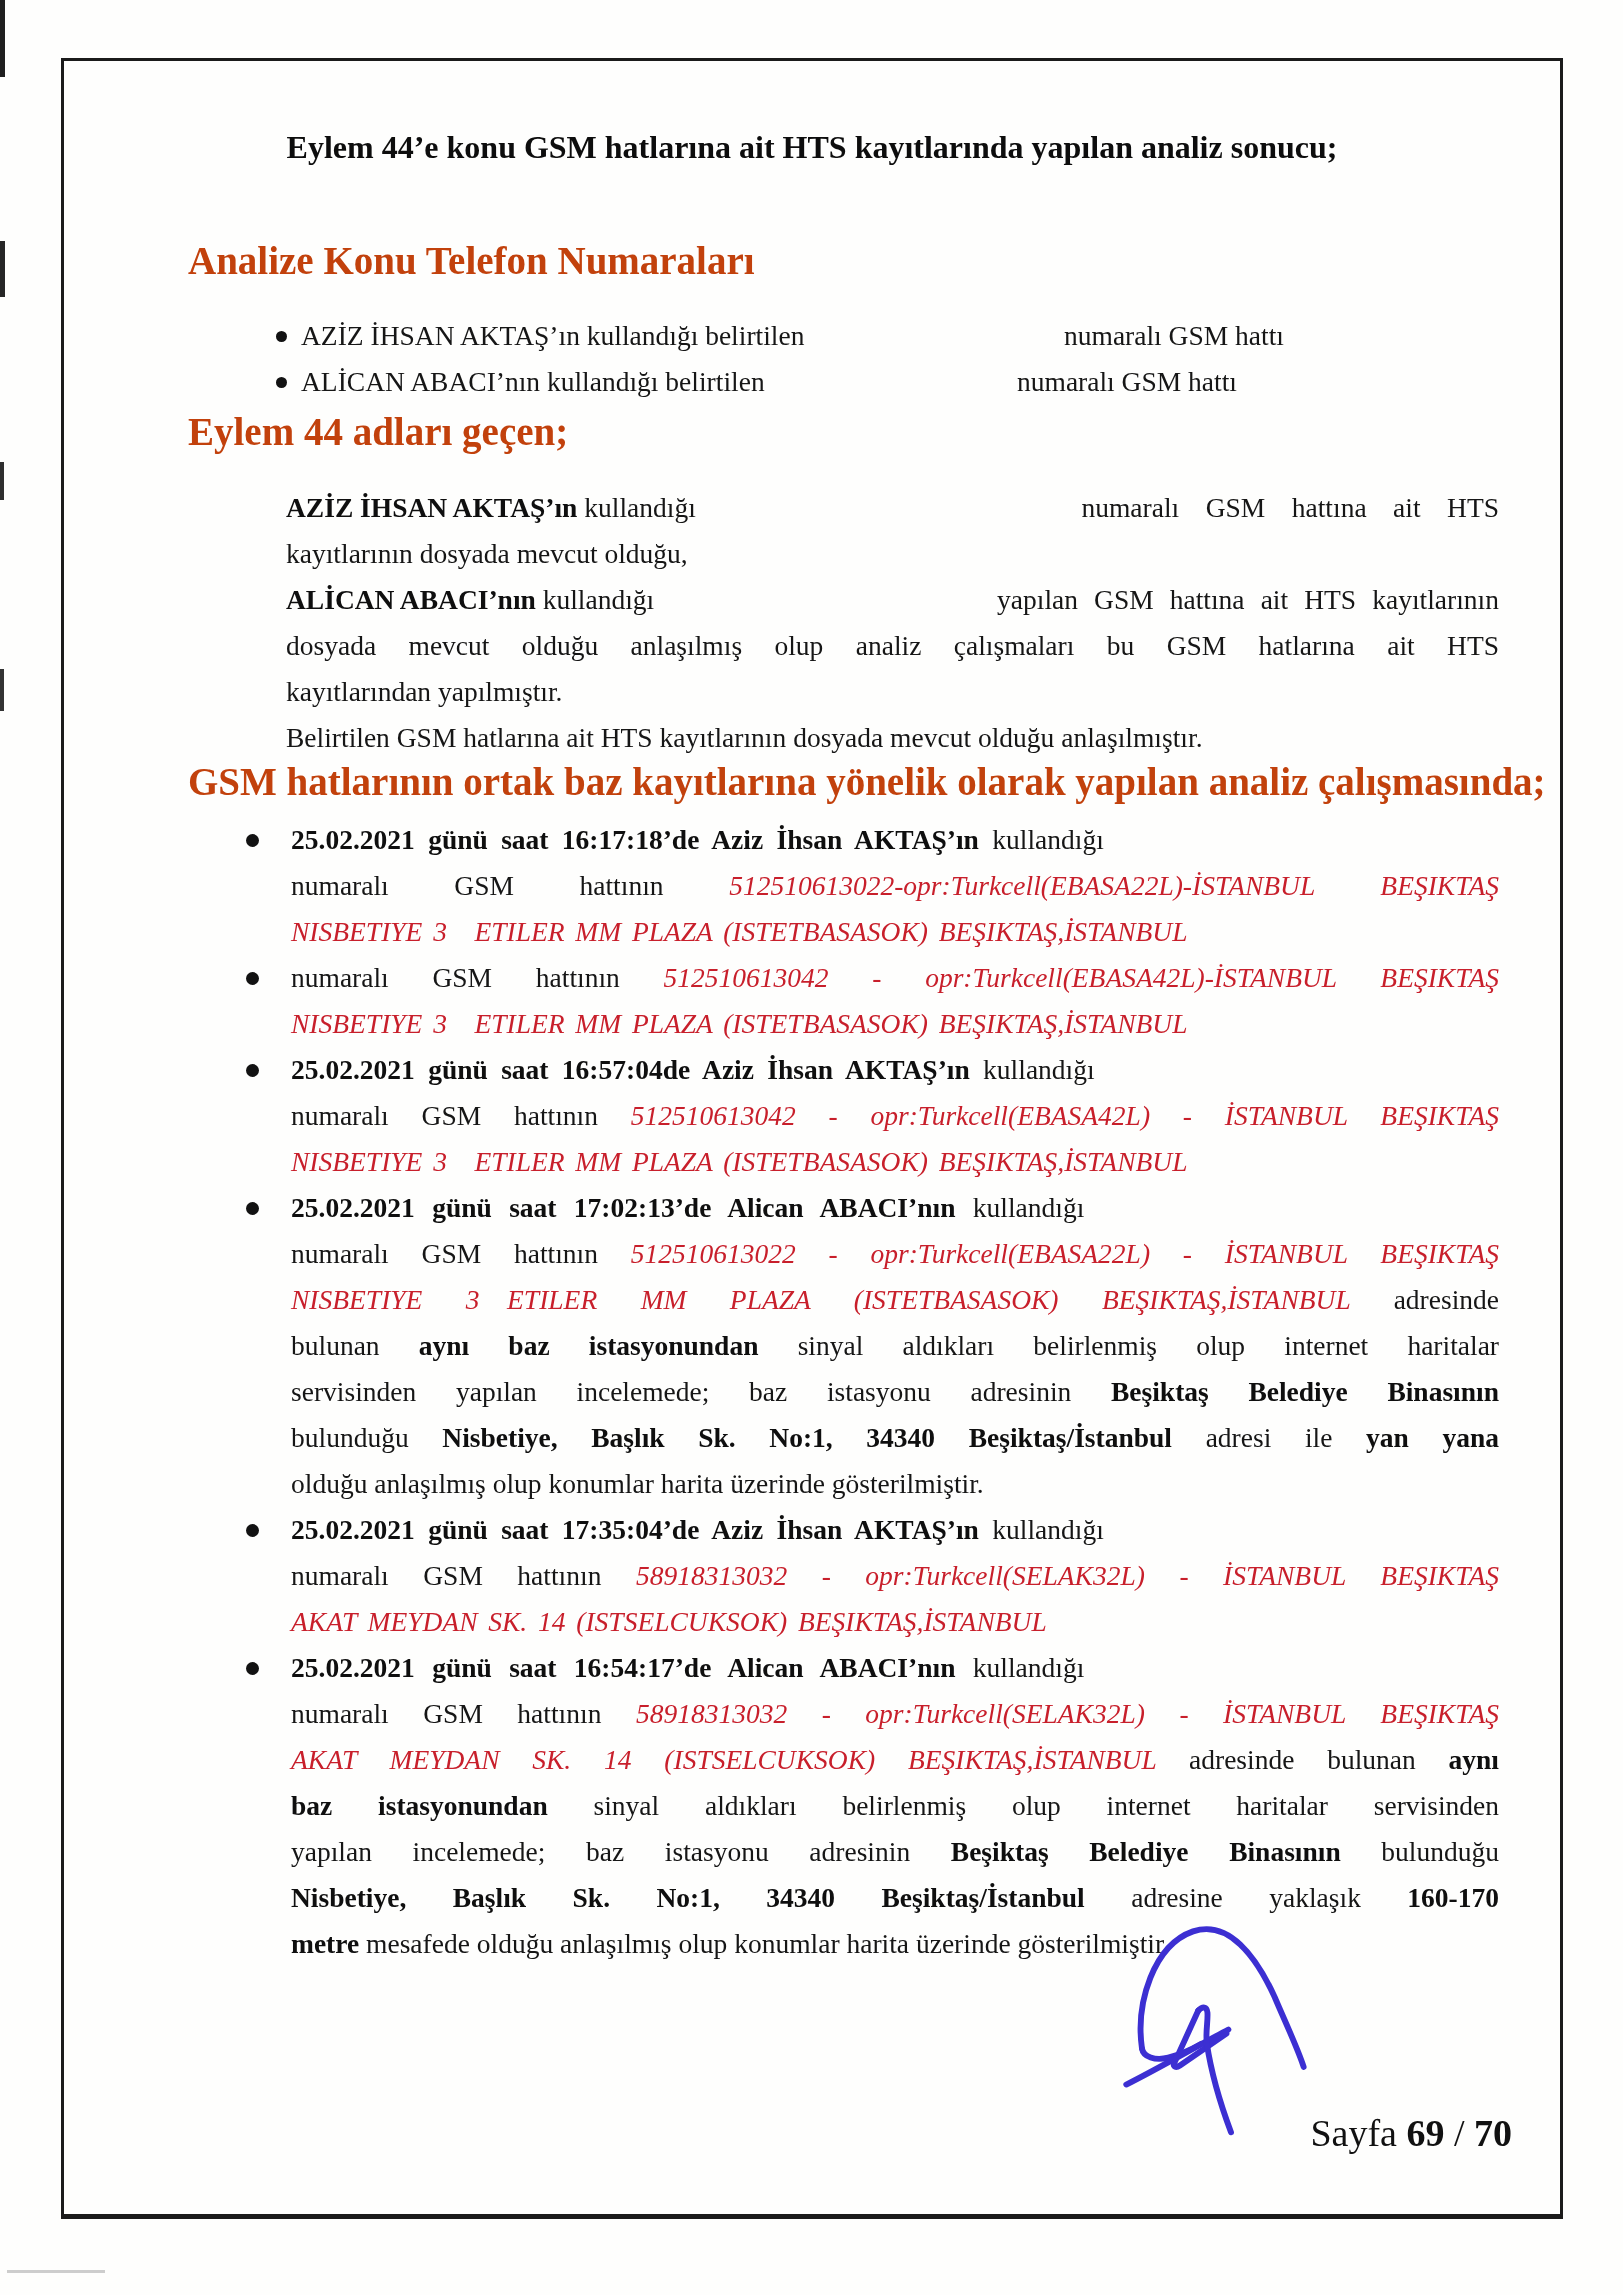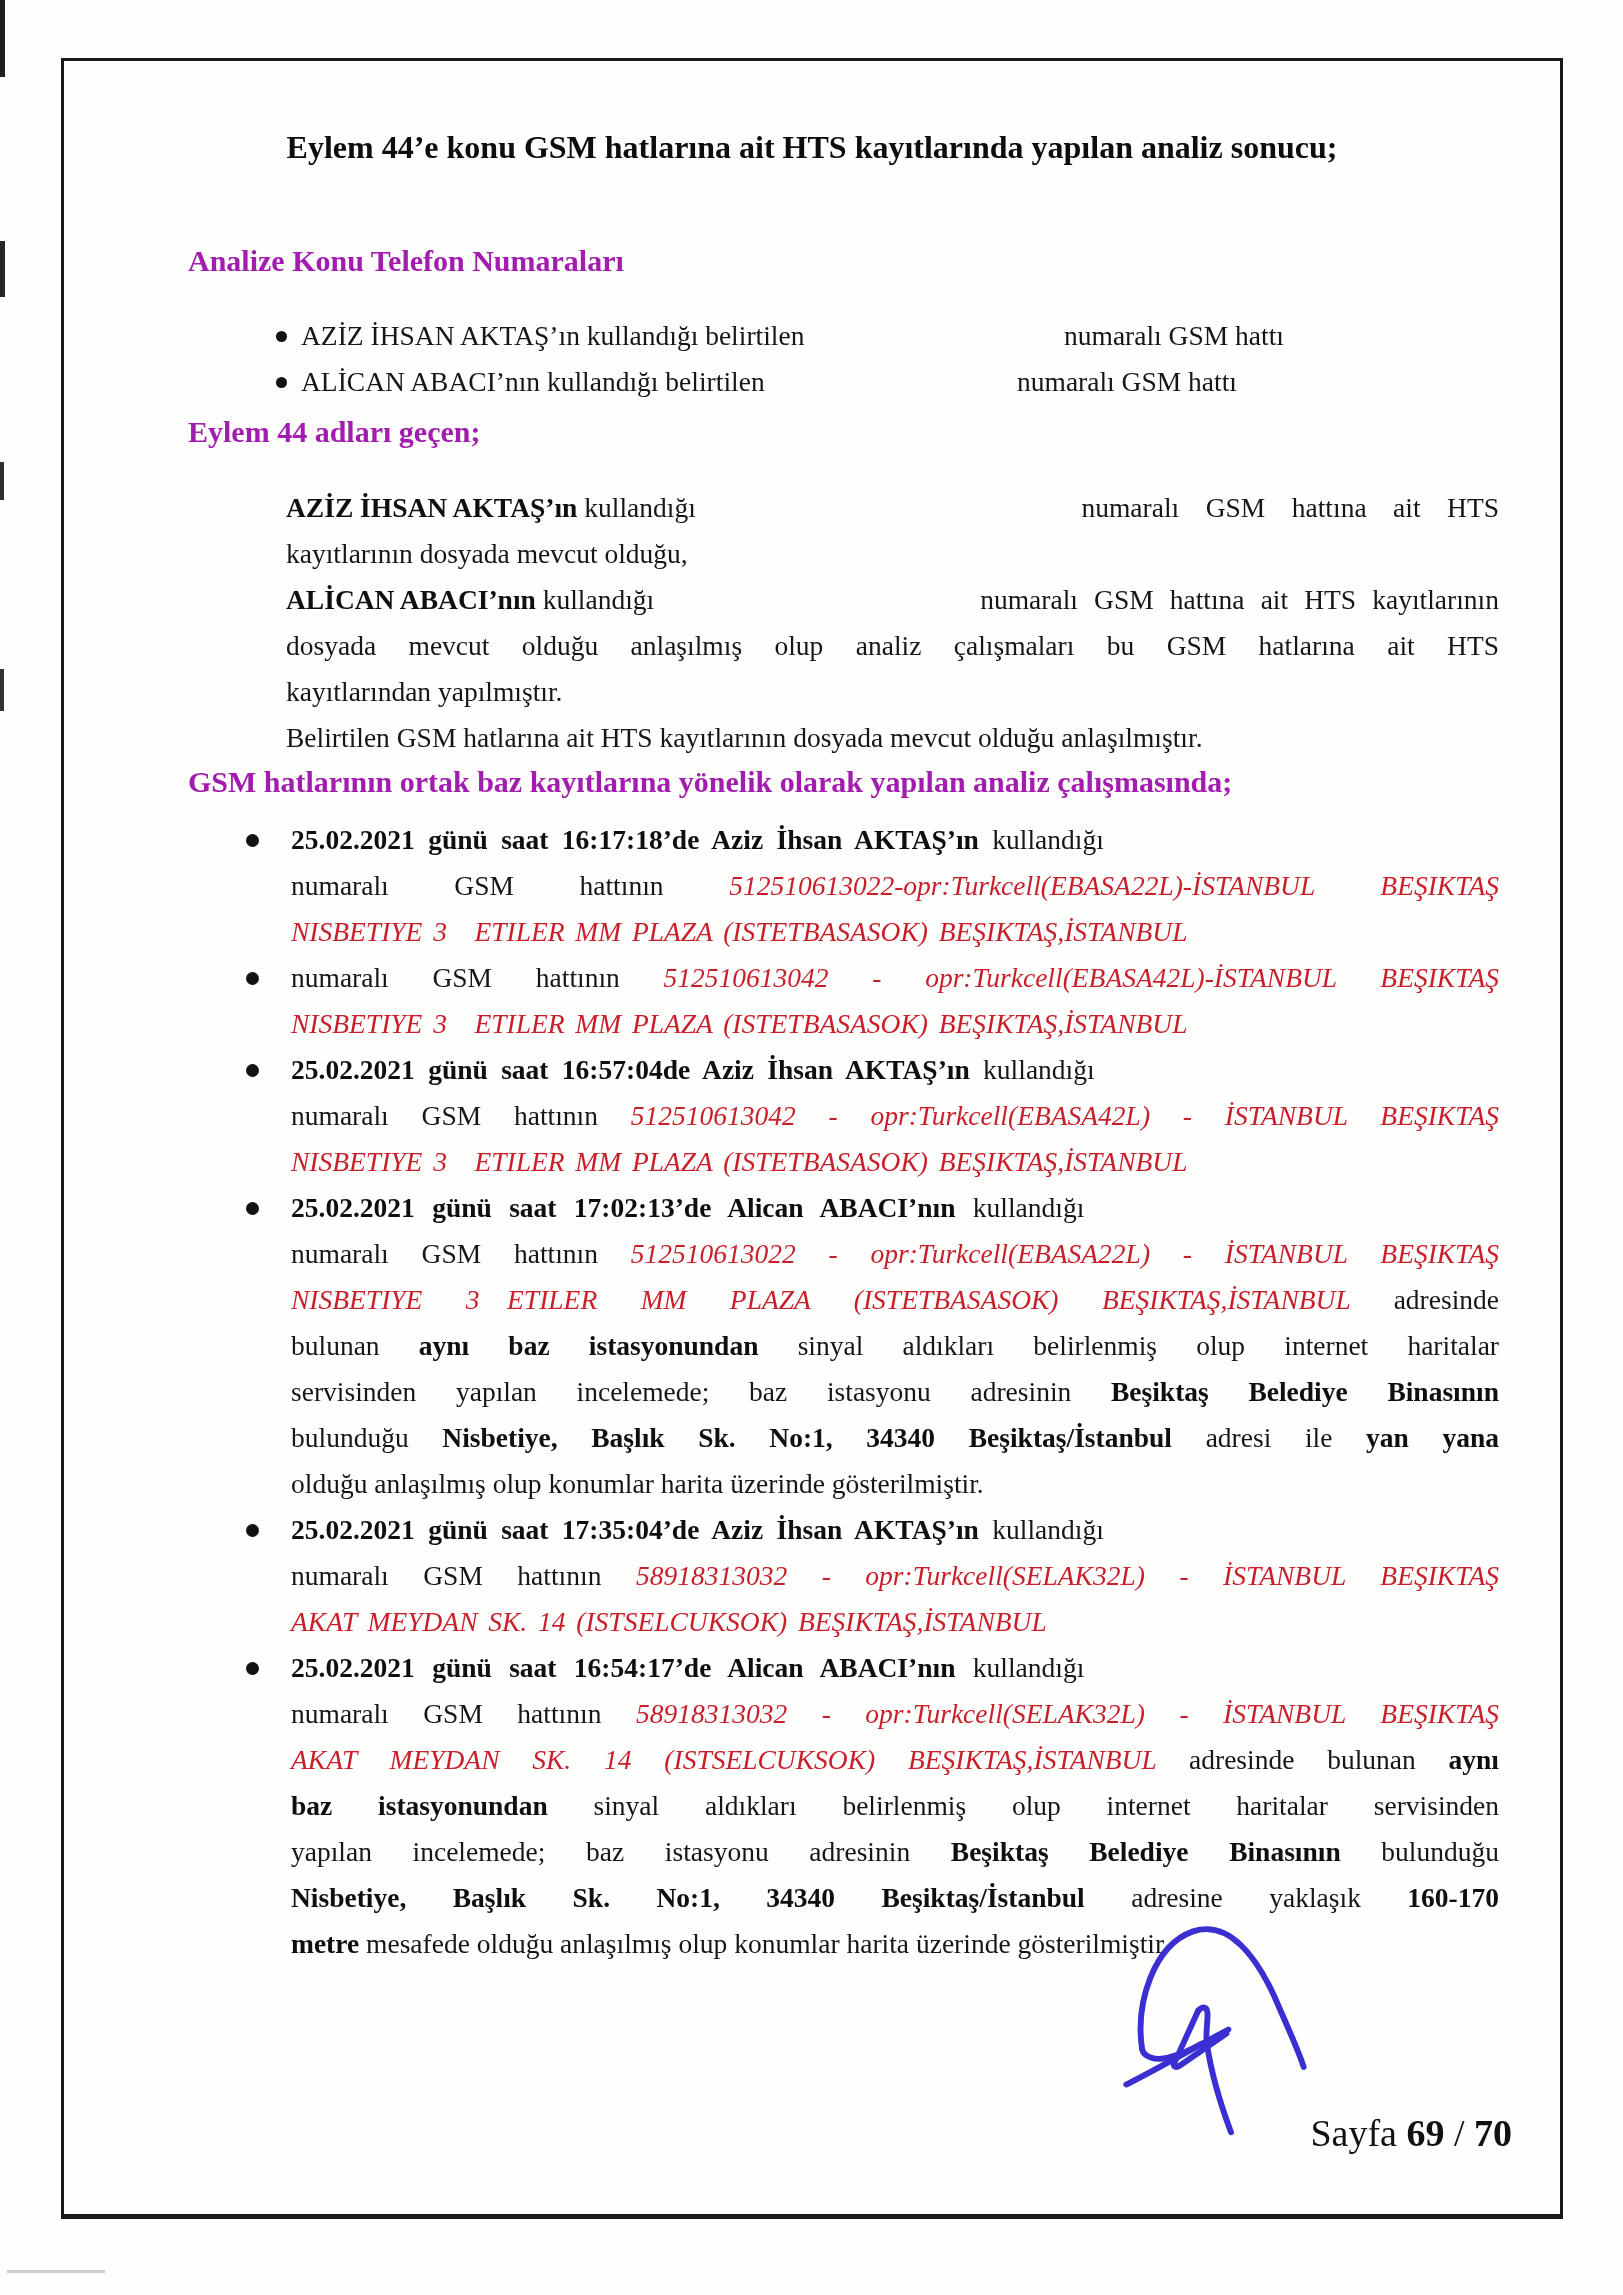--- a/index.html
+++ b/index.html
@@ -19,22 +19,22 @@
   #art2{left:0;top:241px;width:4.6px;height:56px;background:#262626;}
   #art3{left:0;top:462px;width:3.9px;height:38px;background:#2e2e2e;}
   #art4{left:0;top:669px;width:3.9px;height:42px;background:#333;}
   #art5{left:6.5px;top:2270px;width:98px;height:2.6px;background:#cdcdcd;}
 
   .title{
     position:absolute;left:61px;top:128px;width:1502px;text-align:center;
     font-size:32px;font-weight:bold;line-height:39px;white-space:nowrap;color:#0d0d0d;
   }
   .h{
-    position:absolute;left:188px;font-size:30px;font-weight:bold;line-height:39px;
-    white-space:nowrap;color:#a21caf;
+    position:absolute;left:188px;font-size:39px;font-weight:bold;line-height:39px;
+    white-space:nowrap;color:#c2410c;
   }
   #h1{top:241px;}
   #h2{top:412px;}
   #h3{top:746px;margin-top:16px;}
 
   
   .arow{position:absolute;left:275px;width:1244px;height:46px;line-height:46px;font-size:27.5px;}
   .arow .adot{position:absolute;left:1.3px;top:17.7px;width:11px;height:11px;border-radius:50%;background:#121212;}
   .arow .lt{margin-left:26px;}
   .arow .rt{position:absolute;top:0;}
@@ -97,21 +97,21 @@
   <div class="para">
       <div class="line gapline">
         <span class="lg"><span class="seg b">AZİZ İHSAN AKTAŞ’ın</span><span class="seg n"> kullandığı</span></span>
         <span class="gap"></span>
         <span class="rg" style="word-spacing: 19.6px;"><span class="seg n">numaralı GSM hattına ait HTS</span></span>
       </div>
       <div class="line"><span class="seg n">kayıtlarının dosyada mevcut olduğu,</span></div>
       <div class="line gapline">
         <span class="lg"><span class="seg b">ALİCAN ABACI’nın</span><span class="seg n"> kullandığı</span></span>
         <span class="gap"></span>
-        <span class="rg" style="word-spacing: 9.2px;"><span class="seg n">numaralı GSM hattına ait HTS kayıtlarının</span></span>
+        <span class="rg" style="word-spacing: 9.2px;"><span class="seg n">yapılan GSM hattına ait HTS kayıtlarının</span></span>
       </div>
       <div class="line just"><span class="seg n">dosyada mevcut olduğu anlaşılmış olup analiz çalışmaları bu GSM hatlarına ait HTS</span></div>
       <div class="line"><span class="seg n">kayıtlarından yapılmıştır.</span></div>
       <div class="line"><span class="seg n">Belirtilen GSM hatlarına ait HTS kayıtlarının dosyada mevcut olduğu anlaşılmıştır.</span></div>
     </div>
 
   <div class="h" id="h3">GSM hatlarının ortak baz kayıtlarına yönelik olarak yapılan analiz çalışmasında;</div>
 
   <div class="bullets">
       <div class="bullet-item">

